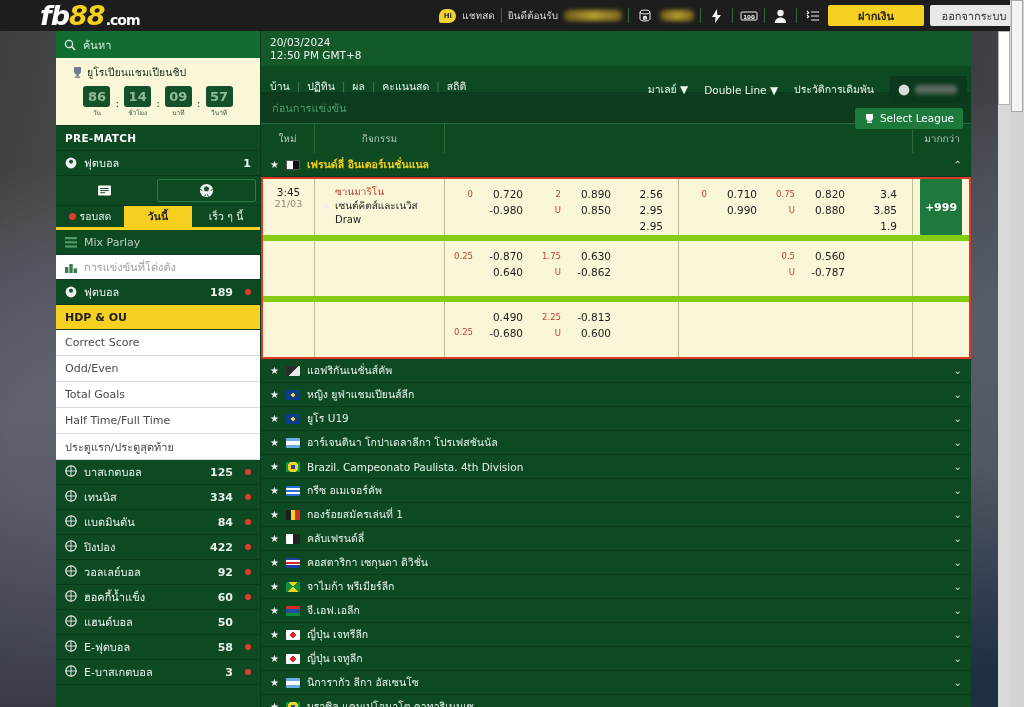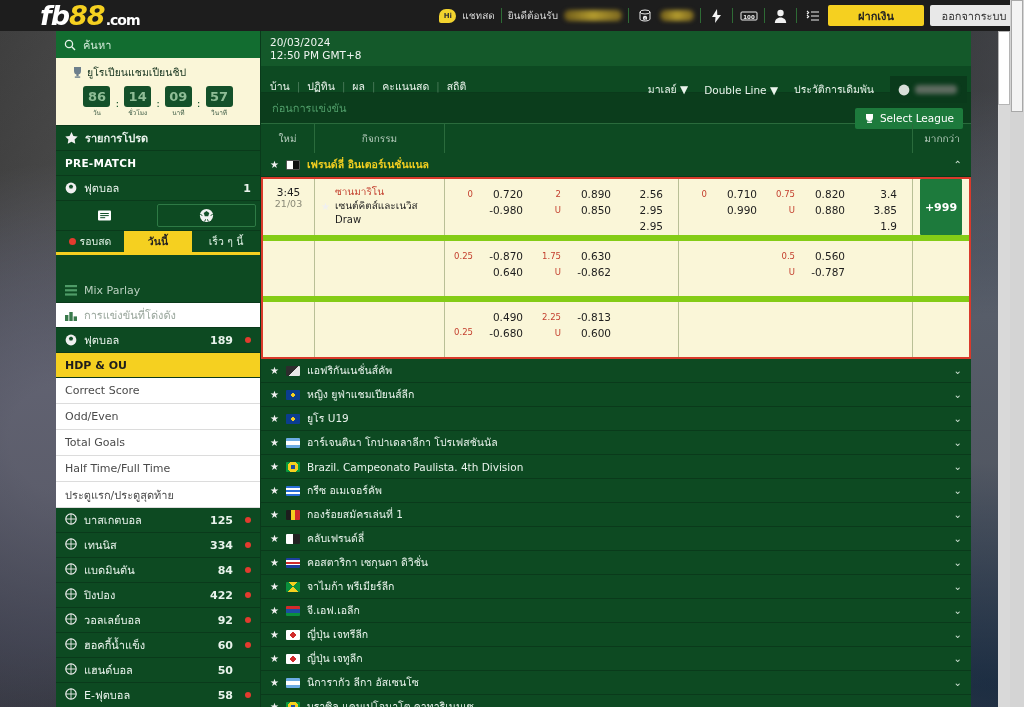--- a/index.html
+++ b/index.html
@@ -109,21 +109,21 @@
     color: #fff; cursor: pointer;
   }
   .icon-btn.boxed { border: 1px solid #2e7a45; margin: 3px 4px; border-radius: 2px; }
   .tabs { display: flex; height: 24px; border-bottom: 3px solid #f5d020; }
   .tab {
     flex: 1; display: flex; align-items: center; justify-content: center; gap: 4px;
     font-size: 10.5px; color: #dff0e4; cursor: pointer; background: #0d4a22;
   }
   .tab.active { background: #f5d020; color: #222; font-weight: bold; }
   .live-dot { width: 7px; height: 7px; border-radius: 50%; background: #e33b2e; }
-  .s-row.mix { color: #b9cfbf; margin-top: 23px; }
+  .s-row.mix { color: #b9cfbf; }
   .s-row.white { background: #ffffff; color: #9aa79d; }
   .s-row.hdp { background: #f5d020; color: #1d1d1d; font-weight: bold; }
   .s-row.bettype { background: #ffffff; color: #4a4a4a; border-bottom: 1px solid #dcdcdc; height: 26px; }
   
   #content { flex: 1; background: #0b3d1c; position: relative; overflow: hidden; }
   .datebar { padding: 5px 9px 4px; color: #f0f6f1; font-size: 10.5px; line-height: 13px; background: #14592a; }
   .navbar {
     height: 27px; background: #0d4a22; display: flex; align-items: center;
     padding: 14px 4px 0 9px; gap: 7px; border-bottom: 1px solid #0a3a1b;
   }
@@ -303,26 +303,20 @@
           <div class="cd-lbl">นาที</div>
         </div>
         <span class="cd-colon">:</span>
         <div class="cd-box">
           <div class="cd-num">57</div>
           <div class="cd-lbl">วินาที</div>
         </div>
       </div>
     </div>
 
-    <div class="s-row fav">
-      <svg width="13" height="12" viewBox="0 0 13 12">
-          <path d="M6.5 0l1.9 3.9 4.3.6-3.1 3 .7 4.3-3.8-2-3.8 2 .7-4.3-3.1-3 4.3-.6z" fill="#f0f0f0"></path>
-        </svg>
-      <span>รายการโปรด</span>
-    </div>
     <div class="s-row section">
       <span>PRE-MATCH</span>
     </div>
     <div class="s-row">
       <svg width="12" height="12" viewBox="0 0 12 12">
           <circle cx="6" cy="6" r="5.4" fill="#f0f0f0"></circle>
           <path d="M6 2.4l2.2 1.6-.85 2.6H4.65L3.8 4z" fill="#14512a"></path>
         </svg>
       <span>ฟุตบอล</span>
       <span class="cnt">1</span>

